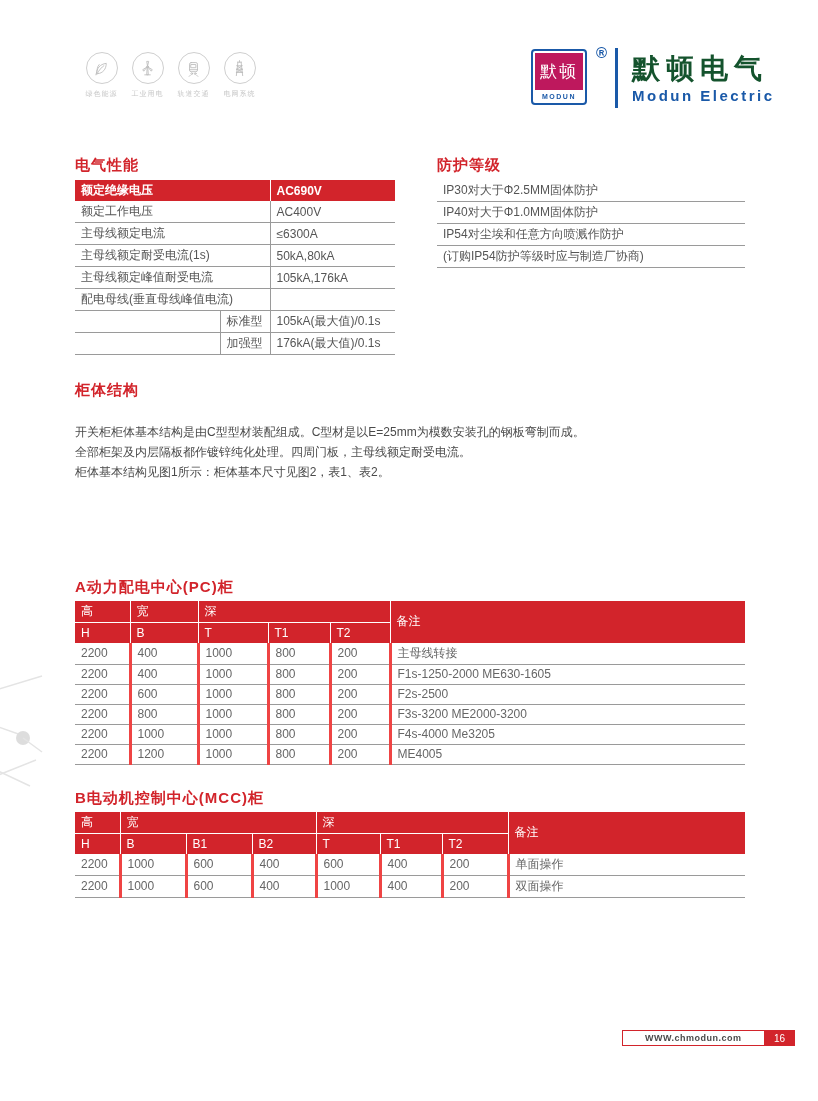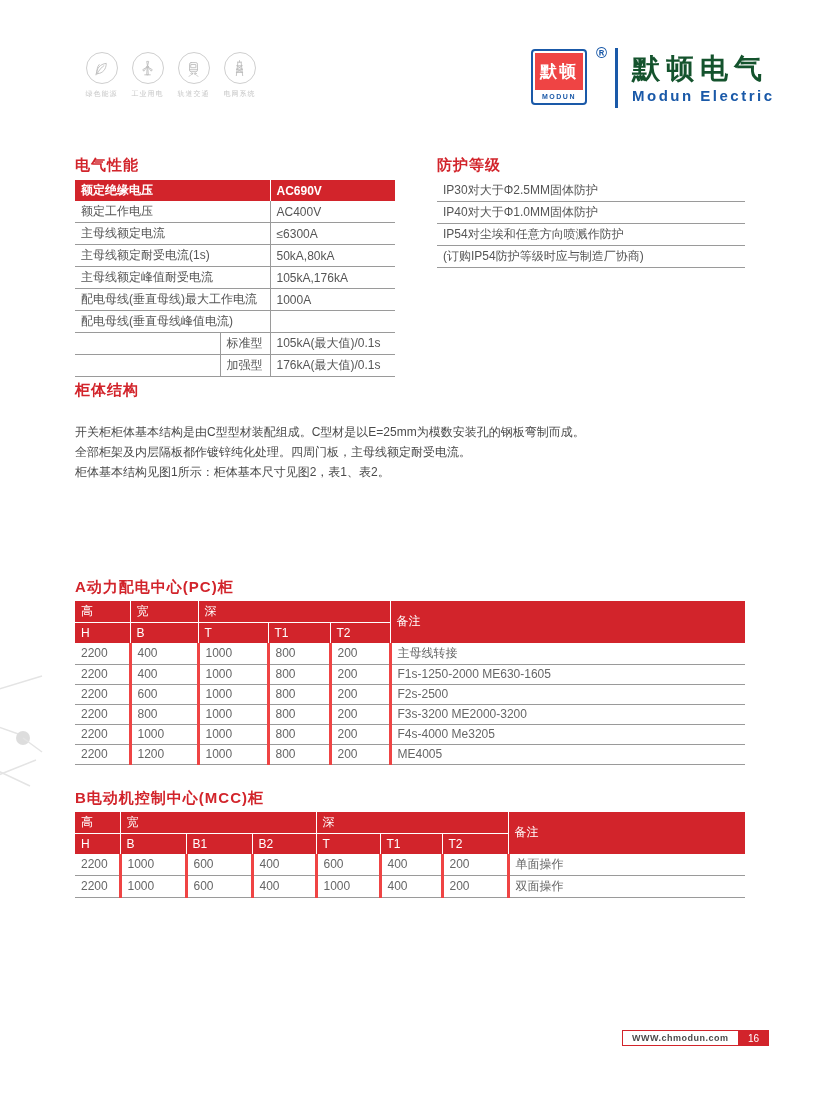--- a/index.html
+++ b/index.html
@@ -13,21 +13,21 @@
   .cat .circ { width:32px; height:32px; border:1px solid #cfcfcf; border-radius:50%;
     margin:0 auto; display:flex; align-items:center; justify-content:center; }
   .cat .lbl { font-size:7px; color:#c6c6c6; margin-top:5px; letter-spacing:1px; white-space:nowrap; }
   .cat svg { stroke:#bcbcbc; fill:none; stroke-width:1.1; stroke-linecap:round; stroke-linejoin:round; }
 
   
   .logo { position:absolute; left:531px; top:48px; display:flex; align-items:center; }
   .stamp-wrap { position:relative; width:60px; height:58px; }
   .stamp-frame { width:56px; height:56px; border:2px solid #1a59a8; border-radius:4px;
     padding:2px 2px 0 2px; display:flex; flex-direction:column; }
-  .stamp-cn { flex:1; background:#ef4444; color:#fff; font-weight:bold; font-size:17px;
+  .stamp-cn { flex:1; background:#be185d; color:#fff; font-weight:normal; font-size:17px;
     display:flex; align-items:center; justify-content:center; letter-spacing:2px; }
   .stamp-en { height:13px; color:#1a59a8; font-size:7px; font-weight:bold;
     text-align:center; line-height:13px; letter-spacing:1.5px; }
   .reg { position:absolute; right:-16px; top:-5px; color:#1a59a8; font-size:15px; font-weight:bold; }
   .logo-divider { width:3px; height:60px; background:#1a59a8; margin:0 14px 0 24px; }
   .brand-cn { font-size:28px; font-weight:bold; color:#14532d; letter-spacing:6px; line-height:32px; }
   .brand-en { font-size:15px; font-weight:bold; color:#1a59a8; letter-spacing:2.5px; margin-top:2px; }
 
   
   .sec-title { color:#d2242b; font-size:15px; font-weight:bold; letter-spacing:1px; }
@@ -54,21 +54,21 @@
   .dim { width:670px; }
   .dim thead td { background:#d2242b; color:#fff; height:20px; }
   .dim thead td.hL { border-left:1px solid #fff; }
   .dim thead tr.hd1 td.hB { border-bottom:1px solid #fff; }
   .dim tbody td { color:#666; border-bottom:1px solid #9a9a9a; height:20px; }
   .dim tbody td + td { border-left:3px solid #ef4444; }
 
   
   .footer { position:absolute; left:622px; top:1030px; display:flex; height:16px; }
   .site-box { border:1px solid #d2242b; background:#fff; color:#4a4a4a; font-size:9px;
-    font-weight:bold; letter-spacing:0.5px; padding:0 9px; display:flex; align-items:center; }
+    font-weight:bold; letter-spacing:0.5px; padding:0 22px; display:flex; align-items:center; }
   .page-num { background:#d2242b; color:#fff; font-size:10px; width:30px;
     display:flex; align-items:center; justify-content:center; }
 
   
   .abs { position:absolute; }
   .deco { position:absolute; left:0; top:648px; }
 </style>
 </head>
 <body>
 
@@ -176,24 +176,20 @@
       <td colspan="2">主母线额定电流</td>
       <td class="val">≤6300A</td>
     </tr>
     <tr>
       <td colspan="2">主母线额定耐受电流(1s)</td>
       <td class="val">50kA,80kA</td>
     </tr>
     <tr>
       <td colspan="2">主母线额定峰值耐受电流</td>
       <td class="val">105kA,176kA</td>
-    </tr>
-    <tr>
-      <td colspan="2">配电母线(垂直母线)最大工作电流</td>
-      <td class="val">1000A</td>
     </tr>
     <tr>
       <td colspan="2">配电母线(垂直母线峰值电流)</td>
       <td class="val"></td>
     </tr>
     <tr>
       <td></td>
       <td class="sub">标准型</td>
       <td class="val">105kA(最大值)/0.1s</td>
     </tr>

